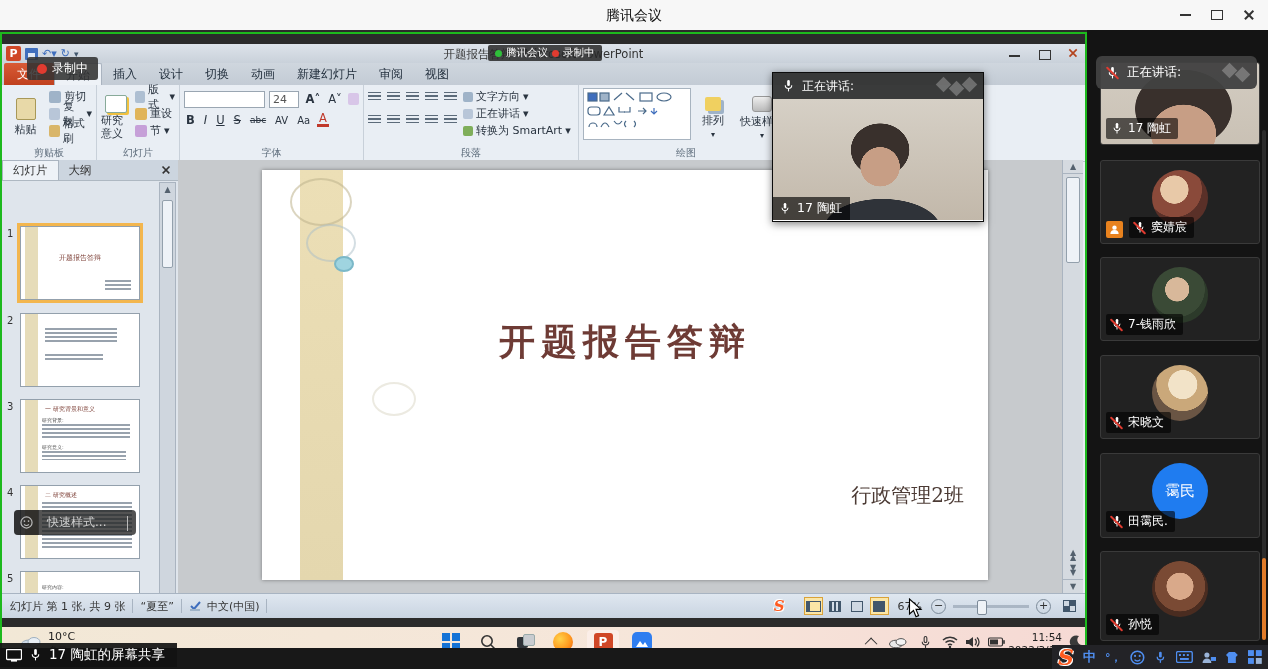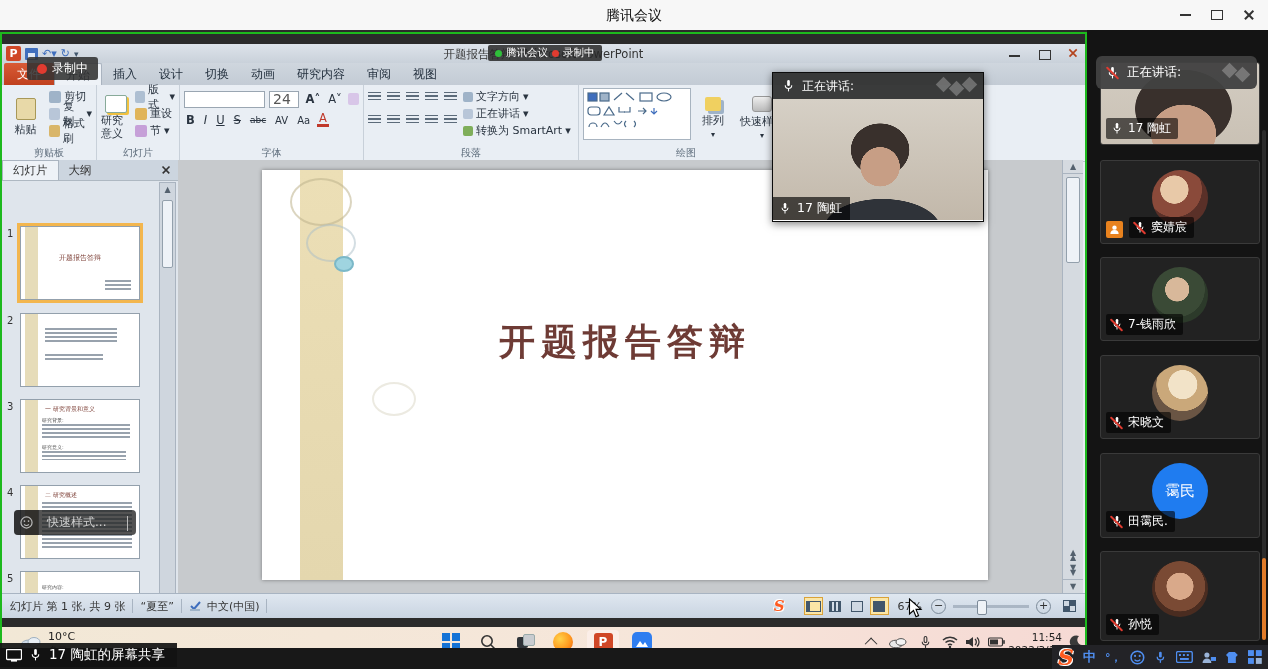--- a/index.html
+++ b/index.html
@@ -36,21 +36,21 @@
   .rtab{padding:3px 11px;font-size:12px;color:#1f2c3a;}
   .rtab.sel{background:#eef2f7;border:1px solid #aab4c0;border-bottom:none;border-radius:2px 2px 0 0;}
   .recbadge{position:absolute;left:25px;top:13px;background:rgba(50,50,50,.88);color:#fff;font-size:12px;padding:3px 10px;border-radius:3px;display:flex;gap:5px;align-items:center;z-index:30;}
   
   .ribbon{left:0;top:41px;width:1083px;height:76px;background:#e9eef4;border-bottom:1px solid #b9c2cc;display:flex;}
   .rgroup{position:relative;border-right:1px solid #c8d0d9;height:76px;box-sizing:border-box;padding:3px 4px 14px;}
   .rgl{position:absolute;bottom:1px;left:0;right:0;text-align:center;font-size:10px;color:#5c6b7a;}
   .bigbtn{display:flex;flex-direction:column;align-items:center;justify-content:center;font-size:11px;color:#2a3440;width:44px;gap:2px;}
   .smallrow{display:flex;align-items:center;gap:3px;font-size:11px;color:#2a3440;height:17px;}
   .mini{width:12px;height:12px;border-radius:2px;display:inline-block;}
-  .fontbox{border:1px solid #9aa6b2;background:#fff;height:15px;font-size:14px;color:#555;display:inline-flex;align-items:center;padding:0 3px;}
+  .fontbox{border:1px solid #9aa6b2;background:#fff;height:15px;font-size:11px;color:#555;display:inline-flex;align-items:center;padding:0 3px;}
   .fbtn{font-size:11.5px;color:#2a3440;padding:0 2px;}
   .tl{background:repeating-linear-gradient(#98a2ad 0 2px,transparent 2px 4px);}
   .alns{display:inline-block;width:13px;height:10px;background:repeating-linear-gradient(#5c6b7a 0 1.5px,transparent 1.5px 3.5px);}
   
   .lpanel{left:0;top:116px;width:176px;height:433px;background:#dfe5ec;border-right:1px solid #aeb8c2;}
   .ptabs{height:20px;display:flex;align-items:center;background:#ccd5df;border-bottom:1px solid #aeb8c2;font-size:11.5px;color:#333;}
   .ptab{padding:2px 10px;} .ptab.sel{background:#eef2f7;border:1px solid #aab4c0;border-bottom:none;}
   .thumbwrap{position:absolute;}
   .tnum{position:absolute;left:-13px;top:2px;font-size:10px;color:#333;}
   .thumb{width:118px;height:72px;background:#fff;border:1px solid #93a0ac;position:relative;overflow:hidden;}
@@ -171,21 +171,21 @@
       </div>
     </div>
 
     <div class="abs tabsrow">
       <span class="ftab">文件</span>
       <span class="rtab sel">开始</span>
       <span class="rtab">插入</span>
       <span class="rtab">设计</span>
       <span class="rtab">切换</span>
       <span class="rtab">动画</span>
-      <span class="rtab">研究内容</span>
+      <span class="rtab">新建幻灯片</span>
       <span class="rtab">审阅</span>
       <span class="rtab">视图</span>
     </div>
     <div class="recbadge">
       <span class="dot" style="background:#e03b30;width:10px;height:10px;"></span>
       <span>录制中</span>
     </div>
 
     <div class="abs ribbon">
       <div class="rgroup" style="width:95px;display:flex;gap:4px;">
@@ -374,20 +374,21 @@
 
     <div class="abs editor">
       <div class="slide">
         <span class="sband"></span>
         <span class="deco" style="left:28px;top:8px;width:58px;height:44px;"></span>
         <span class="deco" style="left:44px;top:54px;width:46px;height:34px;border-color:rgba(170,190,200,.5);"></span>
         <span class="deco" style="left:72px;top:86px;width:16px;height:12px;background:#9fd4e0;border-color:#7bb8c8;"></span>
         <span class="deco" style="left:110px;top:212px;width:40px;height:30px;border-color:rgba(200,195,170,.35);"></span>
         <div class="stitle">开题报告答辩</div>
         <div class="scred">
+          <div>行政管理2班</div>
         </div>
       </div>
     </div>
 
     <div class="abs vscroll">
       <div class="sarr" style="border-bottom:1px solid #aab4c0;">▲</div>
       <div style="margin:3px 3px;height:84px;background:#eef2f7;border:1px solid #93a0ac;border-radius:2px;"></div>
       <div style="position:absolute;bottom:0;left:0;right:0;">
         <div class="sarr" style="line-height:.6;padding:3px 0;">▲<br>▲</div>
         <div class="sarr" style="line-height:.6;padding:3px 0;">▼<br>▼</div>

